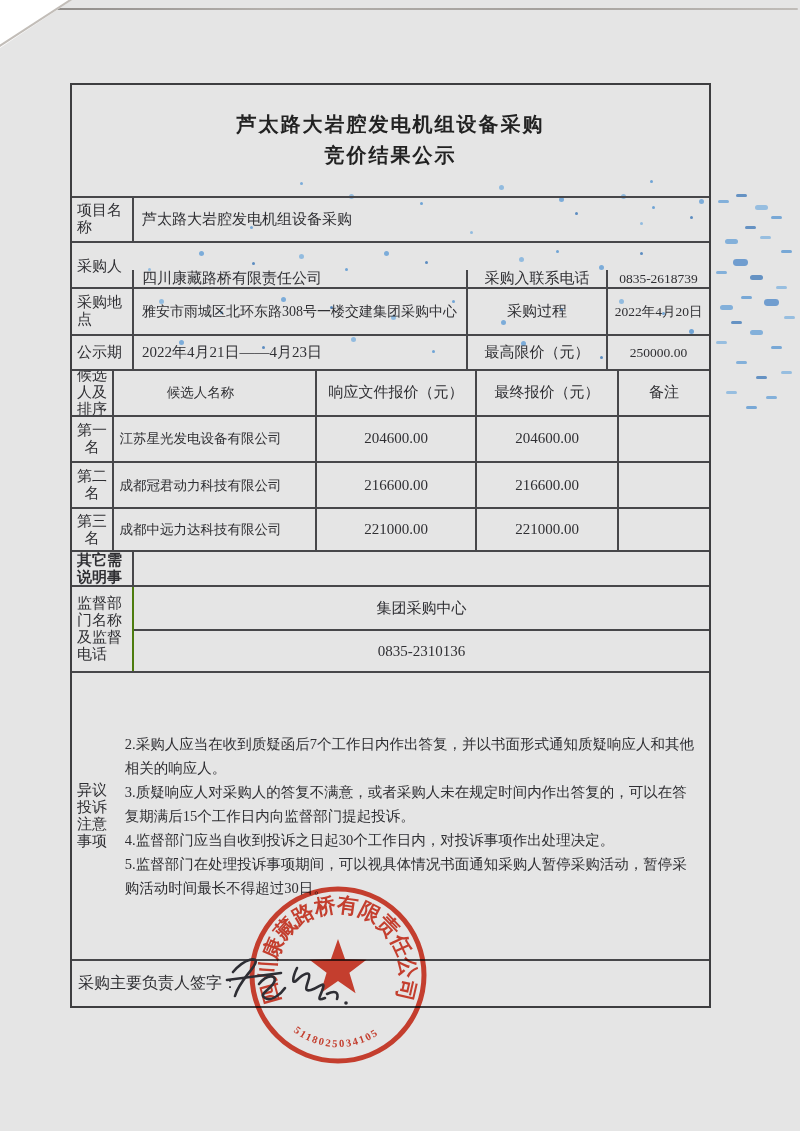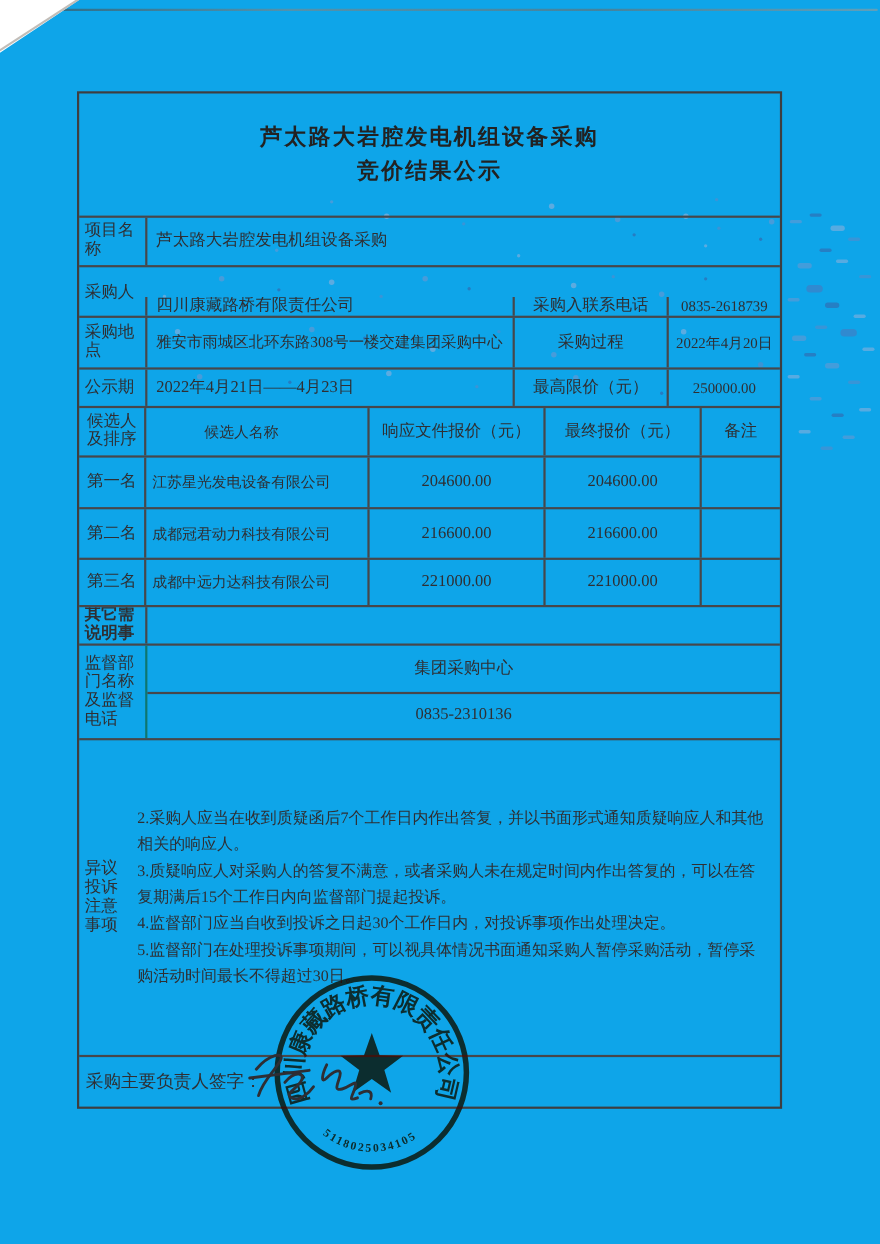--- a/index.html
+++ b/index.html
@@ -1,19 +1,19 @@
 <!DOCTYPE html>
 <html><head>
 <meta charset="utf-8">
 <style>
   * { margin:0; padding:0; box-sizing:border-box; }
   html,body { width:800px; height:1131px; background:#ffffff; overflow:hidden; }
   body { position:relative; font-family:"Liberation Serif","DejaVu Serif",serif; color:#2f2f33; }
 
-  .page { position:absolute; inset:0; background:#0ea5e9; }
+  .page { position:absolute; inset:0; background:#e5e5e5; }
 
   
   .top-edge-line { position:absolute; left:56px; top:8px; width:742px; height:2px;
     background:linear-gradient(90deg,#4a443f,#8a837c 28%,#6f6861 66%,#a29b94);
     opacity:.55; border-radius:2px; }
   .corner-fold { position:absolute; left:0; top:0; width:0; height:0;
     border-top:48px solid #ffffff; border-right:72px solid transparent; }
   .corner-fold-line { position:absolute; left:-2px; top:46px; width:88px; height:2px;
     background:#b3aca6; transform:rotate(-33deg); transform-origin:left center; opacity:.8; }
 
@@ -71,29 +71,29 @@
   .r-publicity { height:35px; }
   .w-value { width:334px; }
   .w-label2 { width:140px; padding:0 4px; }
   .r-location .w-value { font-size:14px; }
   .w-small { font-size:13.5px; }
 
   .r-cand-head { height:46px; }
   .r-cand { height:47px; }
   .r-cand2 { height:46px; }
   .r-cand3 { height:43px; }
-  .c1 { width:59px; padding:0 4px; }
+  .c1 { width:40px; padding:0 4px; }
   .c2 { width:175px; font-size:13.5px; }
   .c3 { width:160px;margin-left:28px; }
   .c4 { width:142px; }
   .c5 { flex:1 1 auto; }
 
   .r-other { height:35px;font-weight:bold; }
   .r-supervision { height:86px; }
-  .sup-right { flex:1 1 auto; display:flex; flex-direction:column; border-left:2px solid #0f766e; }
+  .sup-right { flex:1 1 auto; display:flex; flex-direction:column; border-left:2px solid #4d7c0f; }
   .sup-cell { flex:1 1 auto; display:flex; align-items:center; justify-content:center; font-size:15px; }
   .sup-cell + .sup-cell { border-top:2px solid #47474a; }
 
   .r-objection { height:289px; }
   .objection-text { flex:1 1 auto; display:flex; flex-direction:column; justify-content:center;
     padding:4px 9px; font-size:14.5px; line-height:24px; text-align:left; align-items:flex-start; }
   .objection-text div { width:100%; }
 
   .r-sign { height:47px; }
   .sign-cell { flex:1 1 auto; display:flex; align-items:center; justify-content:flex-start;

